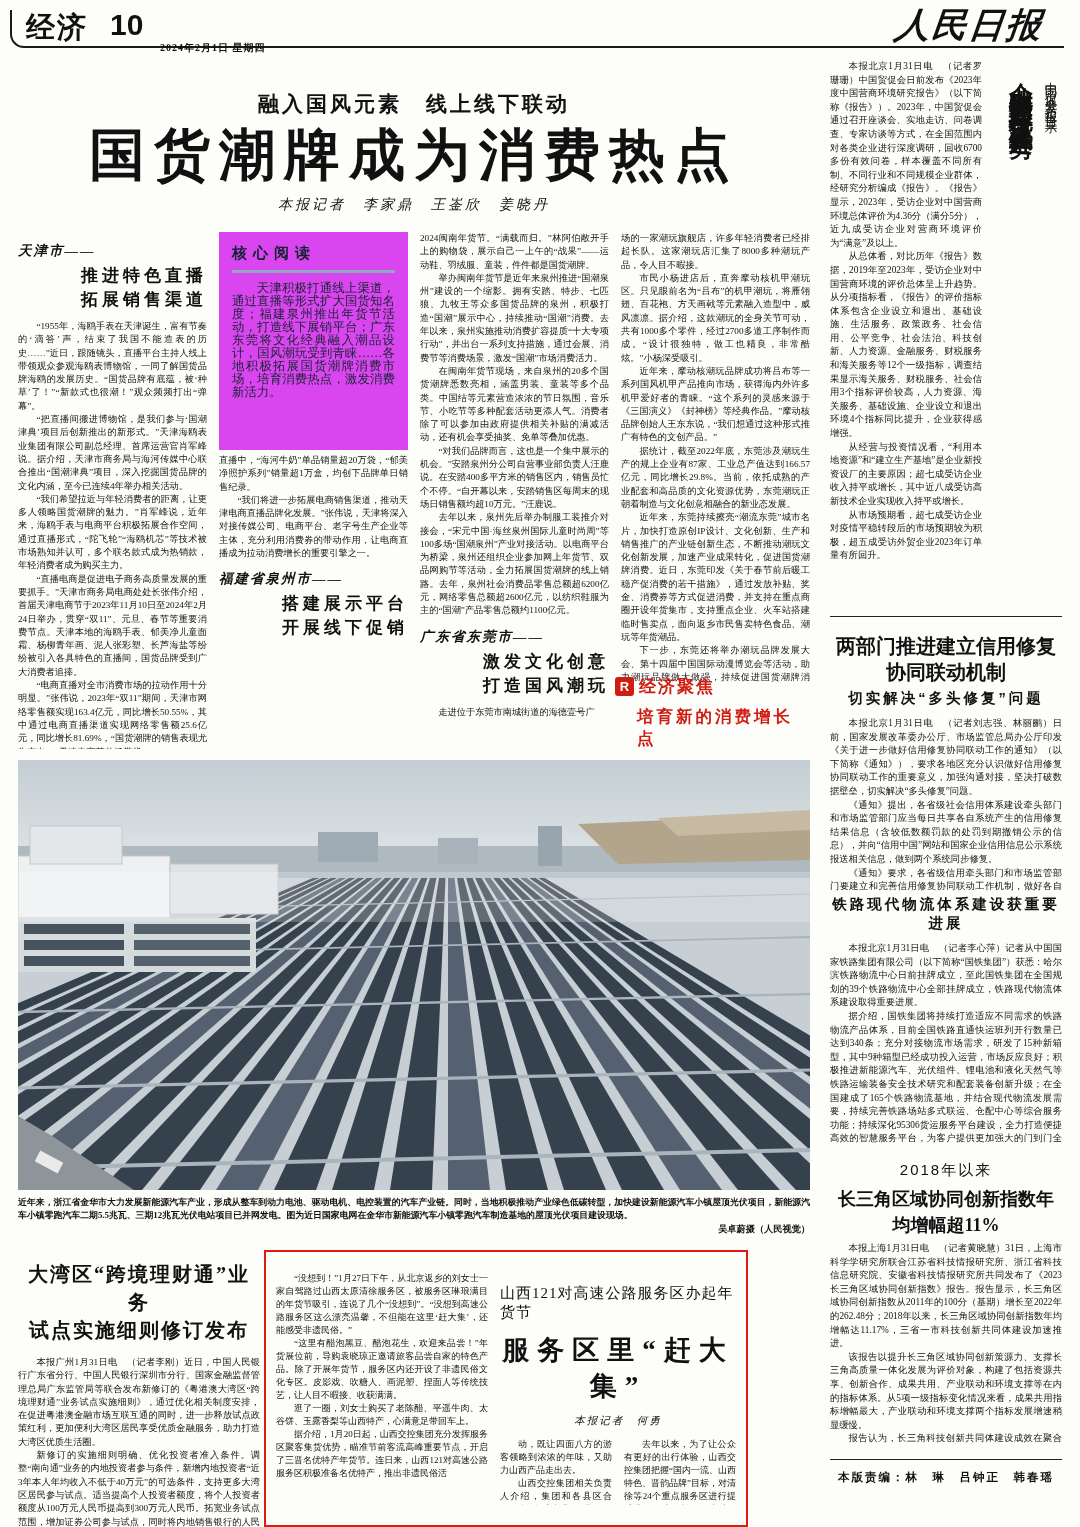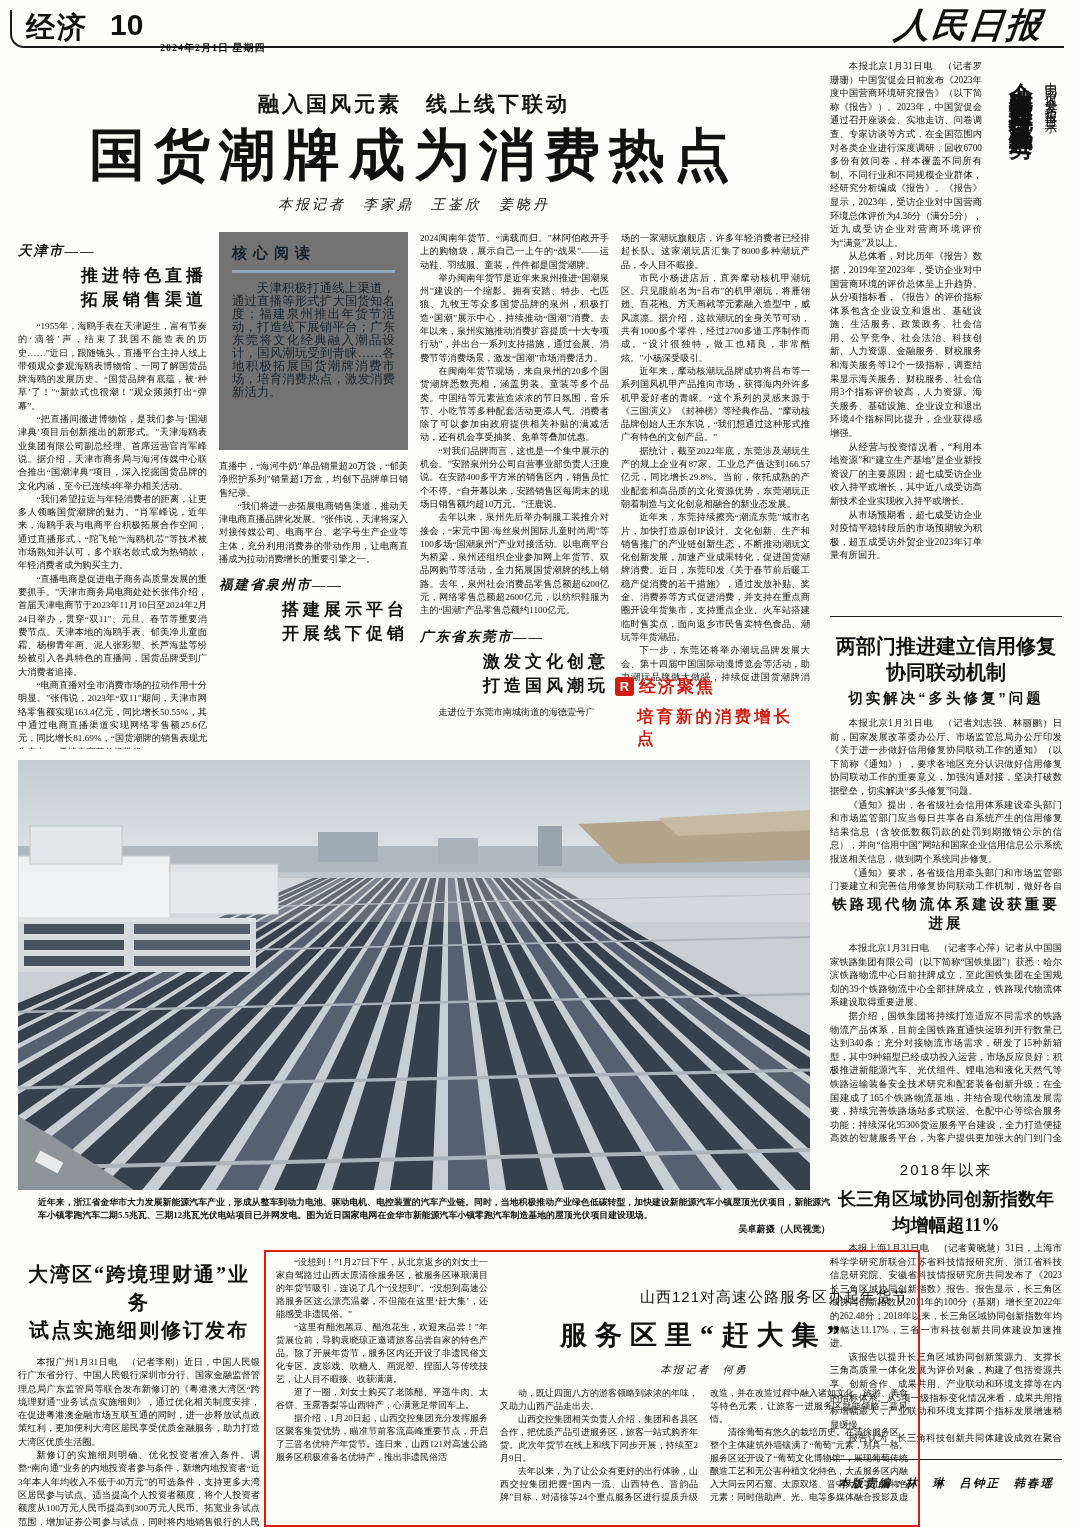--- a/index.html
+++ b/index.html
@@ -20,21 +20,21 @@
   .main-headline{margin-top:6px;text-align:center;font-family:"Liberation Sans","DejaVu Sans",sans-serif;
                  font-size:56px;font-weight:900;letter-spacing:9px;line-height:62px;white-space:nowrap;}
   .byline{margin-top:10px;text-align:center;font-size:14px;font-style:italic;letter-spacing:3px;}
   #story-cols{margin-top:18px;display:grid;grid-template-columns:189px 189px 189px 189px;column-gap:12px;height:517px;}
   .scol{overflow:hidden;position:relative;height:517px;}
   .para{margin:0;font-size:9.2px;line-height:13.3px;text-align:justify;text-indent:2em;}
   .noindent{text-indent:0;}
   .region-hdr{font-size:13.5px;font-style:italic;letter-spacing:2px;margin:10px 0 4px 0;font-weight:600;}
   .region-sub{text-align:right;font-family:"Liberation Sans",sans-serif;font-size:17px;font-weight:800;
               line-height:24px;letter-spacing:4px;margin-bottom:8px;}
-  .corebox{background:#737373;padding:12px 13px 10px 13px;height:196px;overflow:hidden;margin-bottom:10px;}
+  .corebox{background:#d946ef;padding:12px 13px 10px 13px;height:196px;overflow:hidden;margin-bottom:4px;}
   .corebox-title{font-family:"Liberation Sans",sans-serif;font-size:15px;font-weight:800;letter-spacing:6px;color:#10222f;}
   .corebox-bar{height:3px;background:#8fa9c2;margin:7px 0 9px 0;}
   .corebox-text{font-size:12.4px;line-height:13px;text-align:justify;text-indent:2em;color:#14242f;}
   #focus-block{position:absolute;left:0;bottom:18px;width:189px;}
   .focus-line1{display:flex;align-items:center;gap:5px;}
   .focus-logo{width:19px;height:19px;background:#cf1d12;color:#fff;border-radius:3px;
               font-family:"Liberation Sans",sans-serif;font-weight:900;font-size:13px;
               display:flex;align-items:center;justify-content:center;}
   .focus-name{color:#cf1d12;font-family:"Liberation Sans",sans-serif;font-size:17px;font-weight:900;letter-spacing:2px;}
   .focus-sub{margin-top:8px;margin-left:22px;color:#cf1d12;font-family:"Liberation Sans",sans-serif;
@@ -46,36 +46,36 @@
   .vhead{float:right;width:74px;height:492px;display:flex;flex-direction:row;justify-content:flex-end;margin:4px 0 4px 6px;}
   .vh-main{writing-mode:vertical-rl;font-family:"Liberation Sans",sans-serif;font-size:24px;font-weight:900;
            letter-spacing:3px;line-height:38px;}
   .vh-kick{writing-mode:vertical-rl;font-family:"Liberation Sans",sans-serif;font-size:12.5px;letter-spacing:4px;
            padding-top:8px;line-height:22px;}
   .r-rule{border:none;border-top:1px solid #222;margin:10px 0;}
   .r-headline{text-align:center;font-size:20px;font-weight:900;letter-spacing:0px;margin:6px 0 4px 0;line-height:26px;}
   .r-subhead{text-align:center;font-family:"Liberation Sans",sans-serif;font-size:14.5px;font-weight:600;
              letter-spacing:3px;margin:0 0 9px 0;}
   .r-kicker{text-align:center;font-family:"Liberation Sans",sans-serif;font-size:15px;letter-spacing:2px;margin:14px 0 2px 0;}
-  #editors{border-top:1px solid #222;margin-top:12px;padding-top:16px;text-align:center;
-           font-size:11.5px;font-weight:700;letter-spacing:2px;font-style:italic;}
+  #editors{border-top:1px solid #222;margin-top:12px;padding-top:10px;text-align:center;
+           font-size:11.5px;font-weight:700;letter-spacing:2px;}
   
   #photo{left:18px;top:760px;width:792px;height:430px;background:#c7ced4;}
   
-  #caption{left:18px;top:1196px;width:792px;margin-left:20px;}
+  #caption{left:18px;top:1196px;width:792px;}
   .cap-text{font-size:8.9px;line-height:12.6px;text-align:justify;font-weight:600;}
   .cap-credit{text-align:right;font-size:9.2px;margin-top:2px;font-weight:600;}
   
   #bottom-left{left:18px;top:1252px;width:242px;height:275px;overflow:hidden;}
   .bl-headline{text-align:center;font-size:20px;font-weight:900;letter-spacing:2px;line-height:28px;margin:8px 0 12px 0;}
-  #red-box{left:264px;top:1250px;width:656px;height:277px;border:2.5px solid #df1b10;box-sizing:border-box;
-           padding:4px 10px;display:flex;gap:12px;overflow:hidden;}
+  #red-box{left:264px;top:1250px;width:484px;height:277px;border:2.5px solid #df1b10;box-sizing:border-box;
+           padding:20px 10px;display:flex;gap:12px;overflow:hidden;}
   #rb-left{width:212px;flex:none;overflow:hidden;}
   #rb-right{flex:1;display:flex;flex-direction:column;}
-  .rb-kicker{text-align:right;font-family:Liberation Sans, sans-serif;font-size:15px;letter-spacing:1px;margin-top:32px;}
+  .rb-kicker{text-align:left;font-family:Liberation Serif, serif;font-size:15px;letter-spacing:1px;margin-top:12px;}
   .rb-headline{text-align:center;font-size:27px;font-weight:900;letter-spacing:8px;margin-top:10px;}
   .rb-byline{text-align:center;font-size:10.5px;font-style:italic;letter-spacing:2px;margin:10px 0 10px 0;}
   .rb-cols{columns:2;column-gap:12px;height:118px;overflow:hidden;}
   .rb-para{margin:0;font-size:9px;line-height:13px;text-align:justify;text-indent:2em;}
 </style>
 </head>
 <body>
 
 <div class="abs" id="hdr-frame"></div>
 <div class="abs" id="section-label">经济</div>

